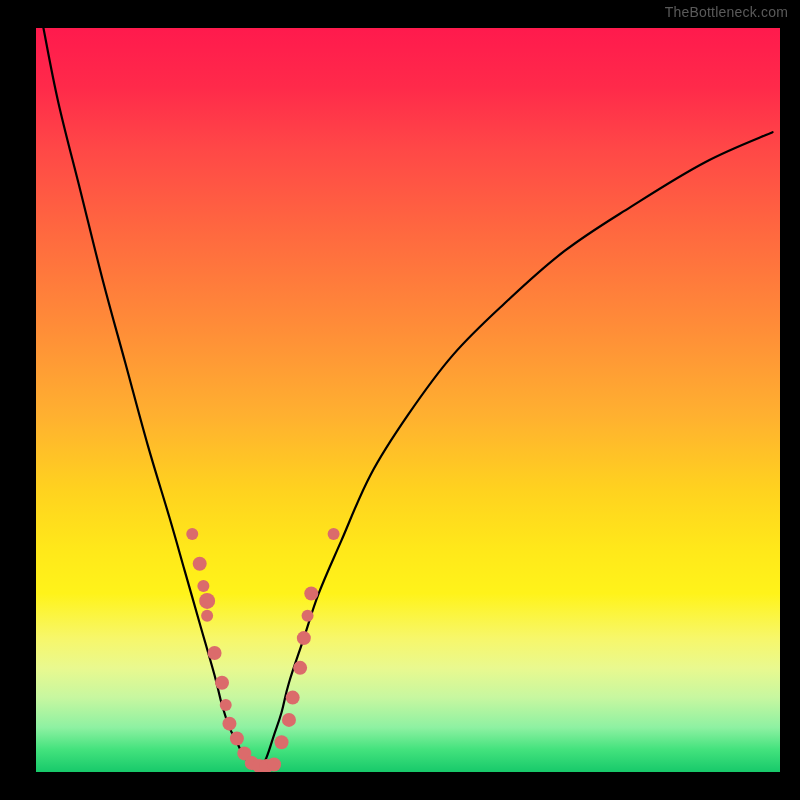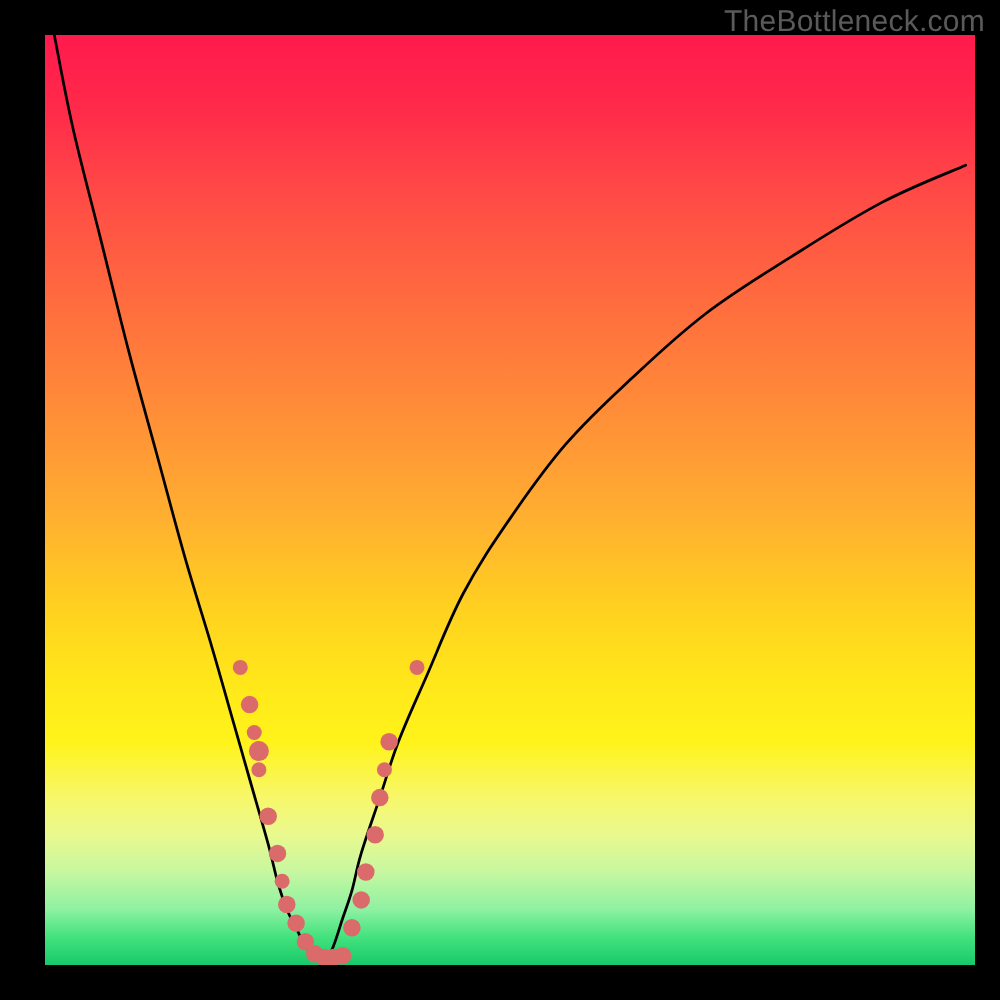--- a/index.html
+++ b/index.html
@@ -41,21 +41,21 @@
       #8ef1a2 94%,
       #43e27d 97%,
       #17c96a 100%
     );
   }
   .watermark {
     position: absolute;
     top: 4px;
     right: 12px;
     color: #5a5a5a;
-    font-size: 24px;
+    font-size: 14px;
     letter-spacing: 0.2px;
     font-weight: 500;
   }
   svg {
     position: absolute;
     left: 0;
     top: 0;
   }
 </style>
 </head>

